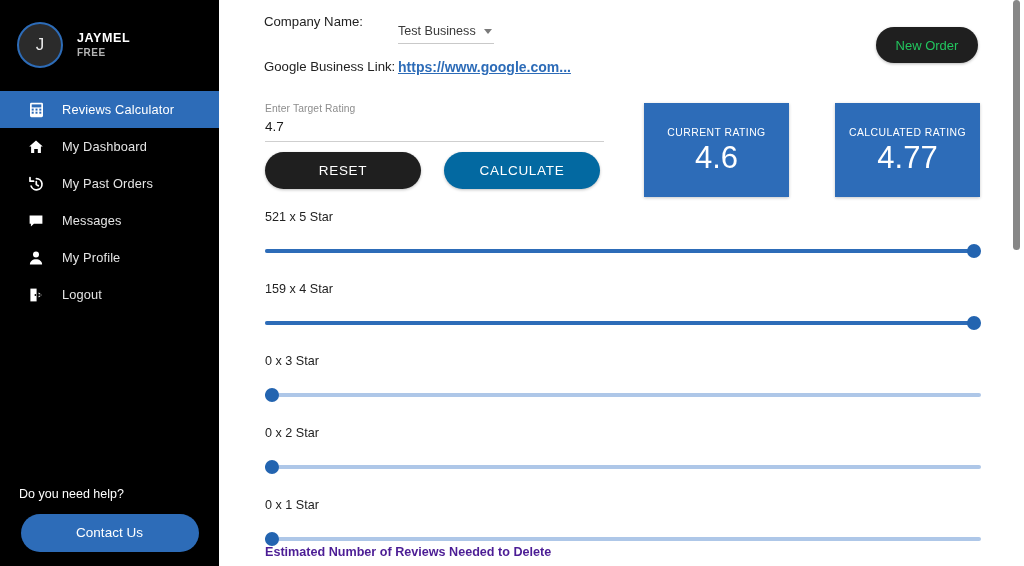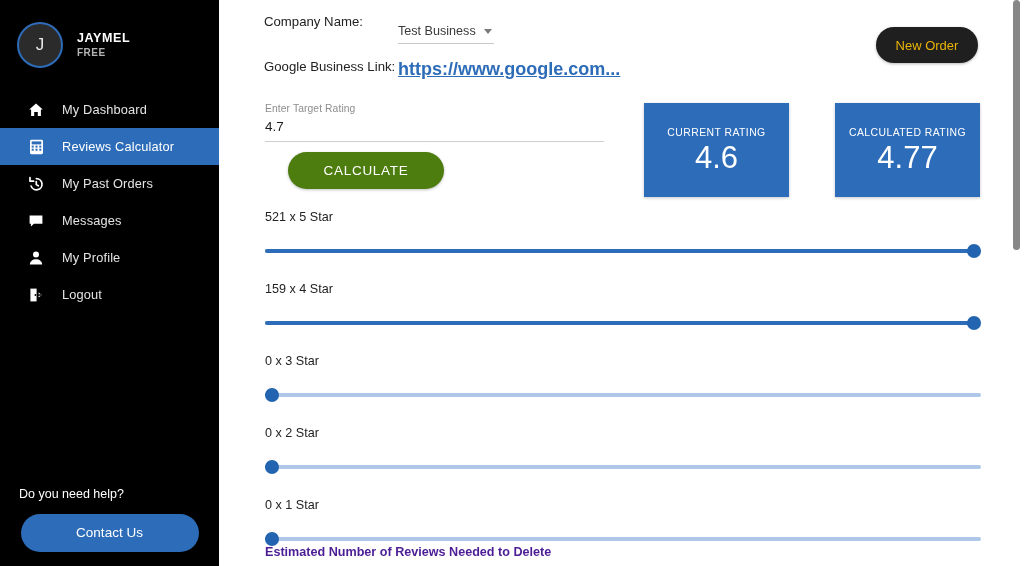--- a/index.html
+++ b/index.html
@@ -94,30 +94,30 @@
     cursor: pointer;
   }
   .select-val { font-size: 12.6px; color: #3a3a3a; }
   .caret {
     width: 0; height: 0; margin-left: 8px;
     border-left: 4.5px solid transparent;
     border-right: 4.5px solid transparent;
     border-top: 5px solid #7a7a7a;
   }
   .glink {
-    font-size: 18px; font-weight: 700; color: #2d6cb8;
+    font-size: 14px; font-weight: 700; color: #2d6cb8;
     text-decoration: underline; cursor: pointer; padding-top: 3px;
     display: inline-block;
   }
   .glink .tail { color: #2d6cb8; text-decoration: none; font-weight: 700; }
 
   .new-order {
     position: absolute; right: 46px; top: 27px;
     width: 102px; height: 36px;
-    background: #1f1f1f; color: #eab308;
+    background: #1f1f1f; color: #22c55e;
     border: none; border-radius: 18px;
     font-size: 13px; cursor: pointer;
     font-family: inherit;
     box-shadow: 0 1px 3px rgba(0,0,0,.28);
   }
 
   .target-block { position: absolute; left: 46px; top: 103px; width: 339px; }
   .target-lbl { font-size: 10.3px; color: #8d8d8d; letter-spacing: .1px; }
   .target-input {
     display: block; width: 339px;
@@ -127,21 +127,21 @@
     font-family: inherit; outline: none;
     background: transparent;
   }
   .btn-row { position: absolute; left: 46px; top: 152px; display: flex; }
   .pill {
     height: 37px; border-radius: 19px; border: none;
     font-size: 13.5px; letter-spacing: .7px; cursor: pointer;
     font-family: inherit; color: #ffffff;
   }
   .pill.reset { width: 156px; background: #1f1f1f; box-shadow: 0 1px 3px rgba(0,0,0,.25); }
-  .pill.calc { width: 156px; background: #4d7c0f; margin-left: 23px; box-shadow: 0 1px 3px rgba(0,0,0,.25); }
+  .pill.calc { width: 156px; background: #0369a1; margin-left: 23px; box-shadow: 0 1px 3px rgba(0,0,0,.25); }
 
   .stat {
     position: absolute; top: 103px;
     width: 145px; height: 94px;
     background: #2d6cb8; color: #ffffff;
     display: flex; flex-direction: column; align-items: center;
     justify-content: center;
     box-shadow: 0 1px 3px rgba(0,0,0,.22);
   }
   .stat.current { left: 425px; }
@@ -193,45 +193,45 @@
 
     <div class="profile">
       <div class="avatar">J</div>
       <div class="profile-text">
         <div class="profile-name">JAYMEL</div>
         <div class="profile-plan">FREE</div>
       </div>
     </div>
 
     <nav class="nav">
-      <div class="nav-item">
-        <span class="nav-ico">
-          <svg width="16" height="16" viewBox="0 0 16 16" fill="#fff">
-              <path d="M8 1.6 1.2 7.4h1.9V14h3.1v-3.9h3.6V14h3.1V7.4h1.9z"></path>
-            </svg>
-        </span>
-        <span>My Dashboard</span>
-      </div>
       <div class="nav-item active">
         <span class="nav-ico">
           <svg width="15" height="16" viewBox="0 0 15 16" fill="none">
             <rect x="1" y="0.8" width="13" height="14.4" rx="1.4" fill="#fff"></rect>
             <rect x="2.7" y="2.4" width="9.6" height="3" fill="#2d6cb8"></rect>
             <rect x="2.7" y="6.6" width="2" height="2" fill="#2d6cb8"></rect>
             <rect x="6.5" y="6.6" width="2" height="2" fill="#2d6cb8"></rect>
             <rect x="10.3" y="6.6" width="2" height="2" fill="#2d6cb8"></rect>
             <rect x="2.7" y="9.7" width="2" height="2" fill="#2d6cb8"></rect>
             <rect x="6.5" y="9.7" width="2" height="2" fill="#2d6cb8"></rect>
             <rect x="10.3" y="9.7" width="2" height="2" fill="#2d6cb8"></rect>
           </svg>
         </span>
         <span>Reviews Calculator</span>
       </div>
       <div class="nav-item">
         <span class="nav-ico">
+          <svg width="16" height="16" viewBox="0 0 16 16" fill="#fff">
+              <path d="M8 1.6 1.2 7.4h1.9V14h3.1v-3.9h3.6V14h3.1V7.4h1.9z"></path>
+            </svg>
+        </span>
+        <span>My Dashboard</span>
+      </div>
+      <div class="nav-item">
+        <span class="nav-ico">
           <svg width="16" height="16" viewBox="0 0 16 16" fill="none" stroke="#fff" stroke-width="1.7">
             <path d="M8.4 2.6a5.6 5.6 0 1 1-5.3 7.4" stroke-linecap="round"></path>
             <path d="M2 1.6v3.6h3.6" stroke-linecap="round" stroke-linejoin="round"></path>
             <path d="M8.3 5.6v3l2 1.2" stroke-linecap="round"></path>
           </svg>
         </span>
         <span>My Past Orders</span>
       </div>
       <div class="nav-item">
         <span class="nav-ico">
@@ -285,20 +285,21 @@
     </div>
 
     <button class="new-order">New Order</button>
 
     <div class="target-block">
       <div class="target-lbl">Enter Target Rating</div>
       <input class="target-input" type="text" value="4.7" style="">
     </div>
 
     <div class="btn-row">
+      <button class="pill reset">RESET</button>
       <button class="pill calc">CALCULATE</button>
     </div>
 
     <div class="stat current">
       <div class="stat-lbl">CURRENT RATING</div>
       <div class="stat-val">4.6</div>
     </div>
     <div class="stat calculated">
       <div class="stat-lbl">CALCULATED RATING</div>
       <div class="stat-val">4.77</div>

